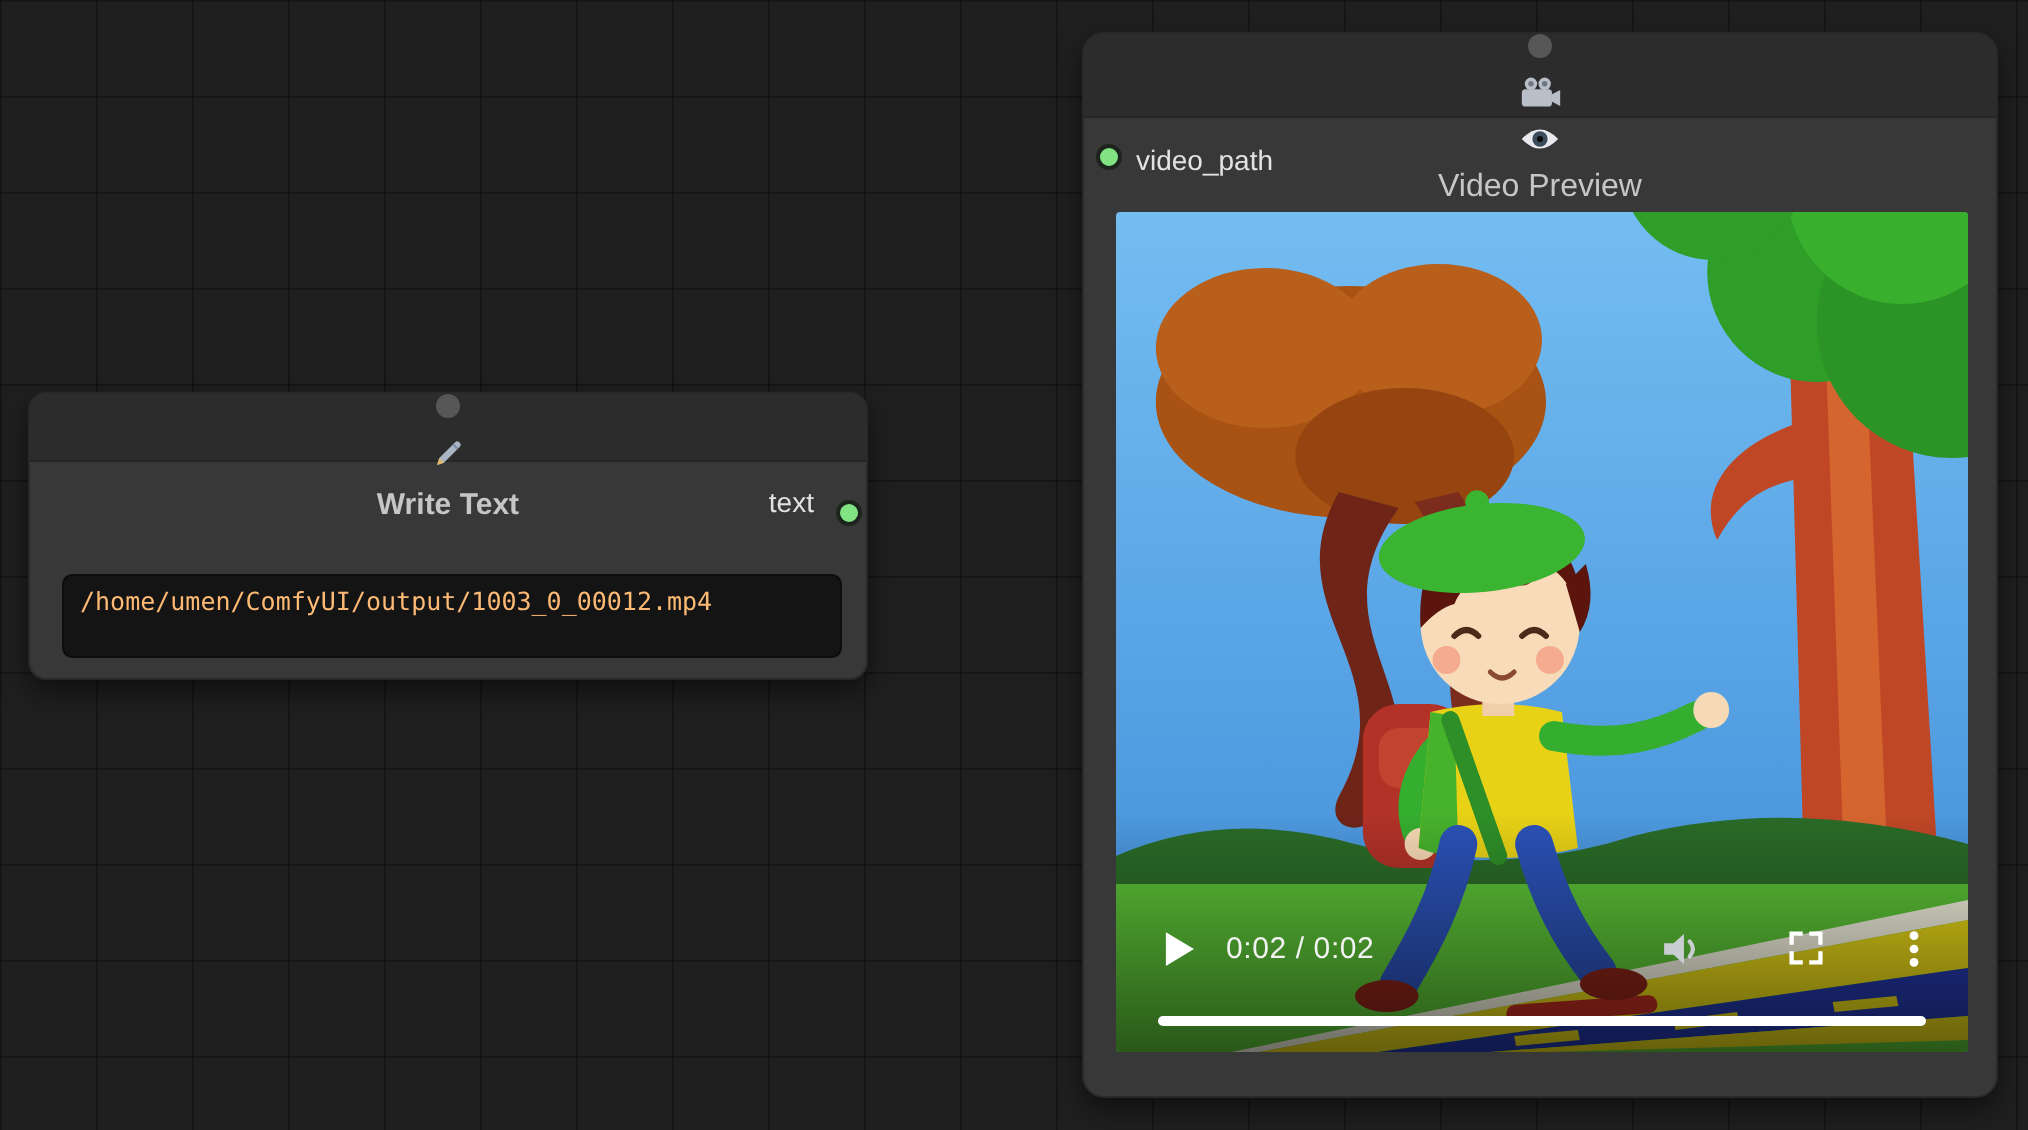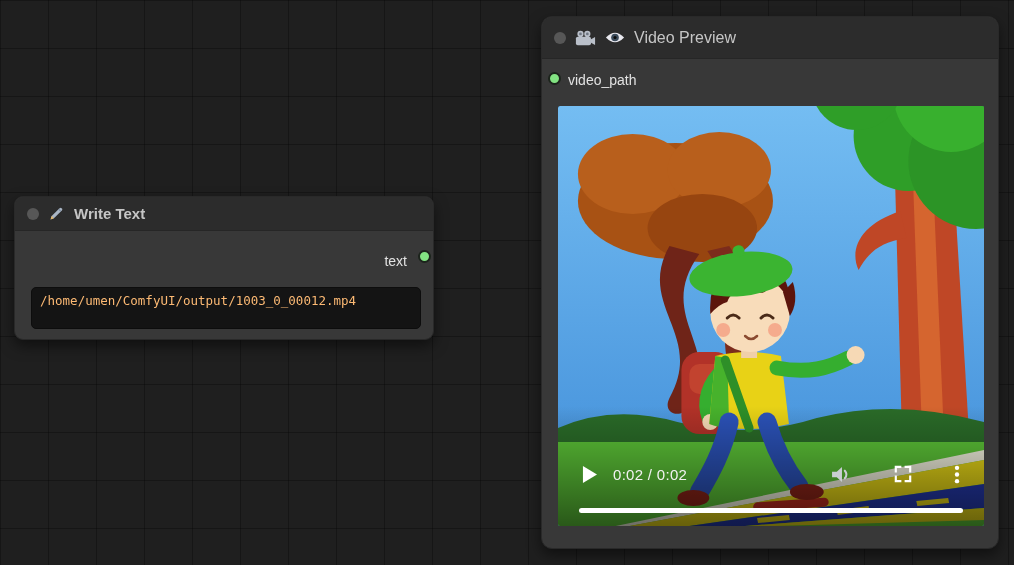--- a/index.html
+++ b/index.html
@@ -18,33 +18,34 @@
   .node {
     position:absolute; background:#383838; border-radius:9px;
     border:1px solid #292929;
     box-shadow:0 6px 14px rgba(0,0,0,0.5);
   }
   .titlebar {
     display:flex; align-items:center; gap:9px;
     background:#2c2c2c; border-radius:8px 8px 0 0;
     color:#c6c6c6; padding:0 12px;
     border-bottom:1px solid #262626;
+    flex-direction:column;
   }
   .collapse-dot {
     width:12px; height:12px; border-radius:50%;
     background:#575757; flex:0 0 auto;
   }
   .title-text { white-space:nowrap; }
 
   
   #write-text-node { left:14px; top:196px; width:420px; height:144px; }
   #write-text-node .titlebar { height:34px; font-size:15px;font-weight:bold; }
   .output-row {
     margin-top:12px; height:26px;
-    display:flex; align-items:flex-end; justify-content:flex-end;
+    display:flex; align-items:flex-start; justify-content:flex-end;
     padding-right:26px; color:#e2e2e2; font-size:14px;
   }
   .text-widget {
     position:absolute; left:16px; right:12px; top:90px; height:42px;
     background:#141414; border-radius:5px; padding:5px 8px;
     font-family:"DejaVu Sans Mono",monospace; font-size:12.5px;
     color:#fdba74; overflow:hidden; white-space:nowrap;
     border:1px solid #0d0d0d;
   }
 

